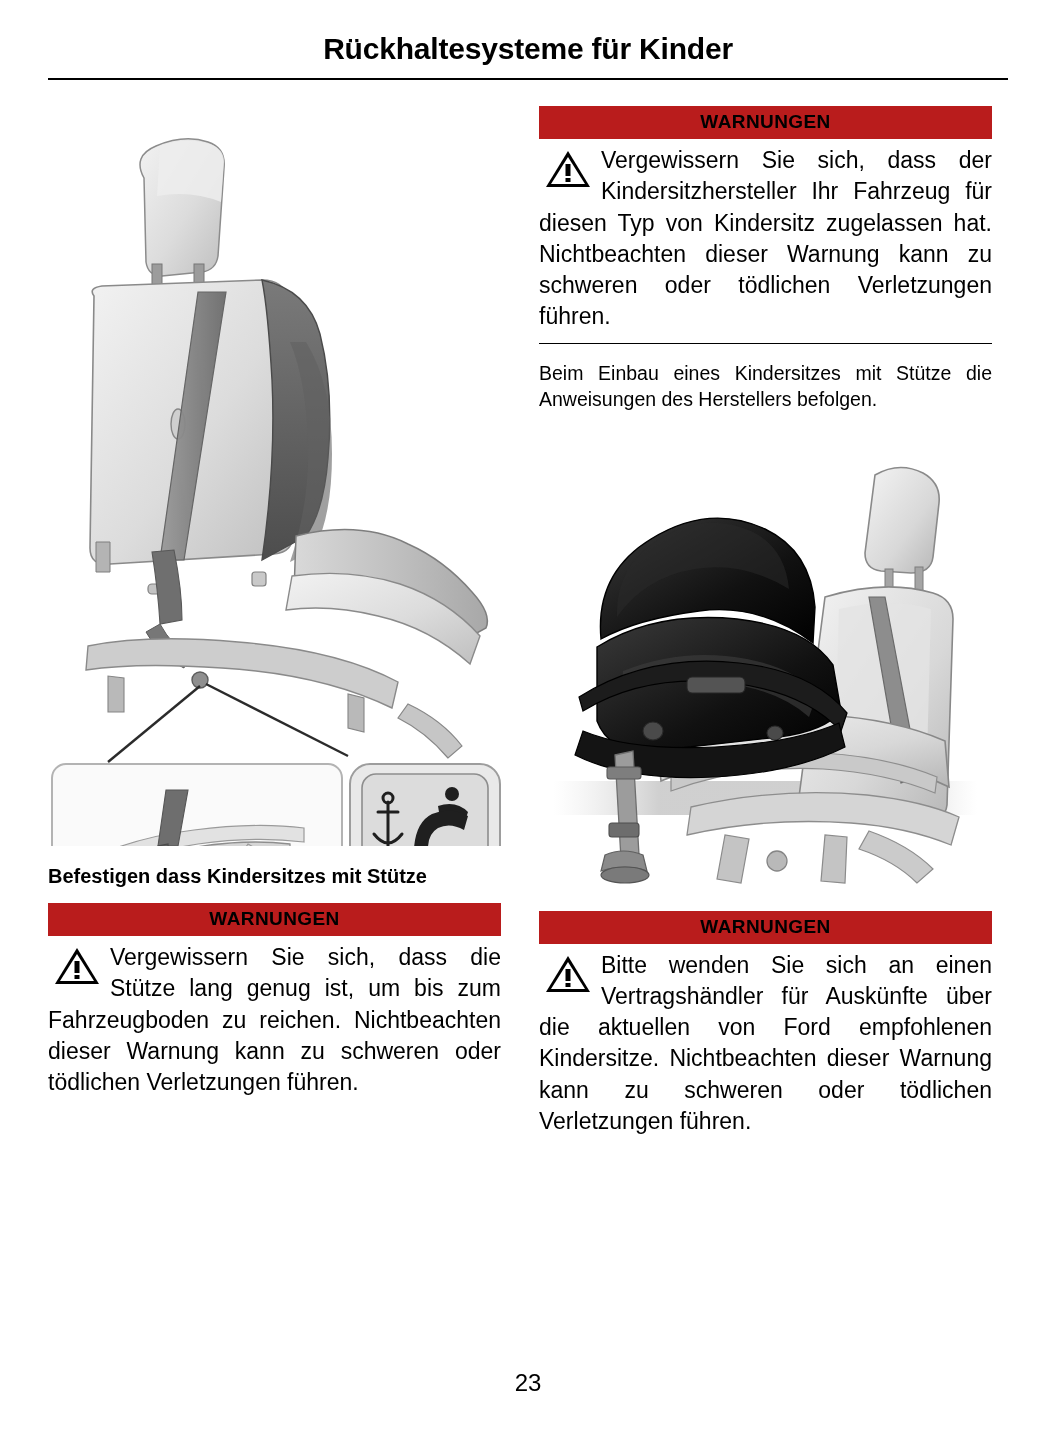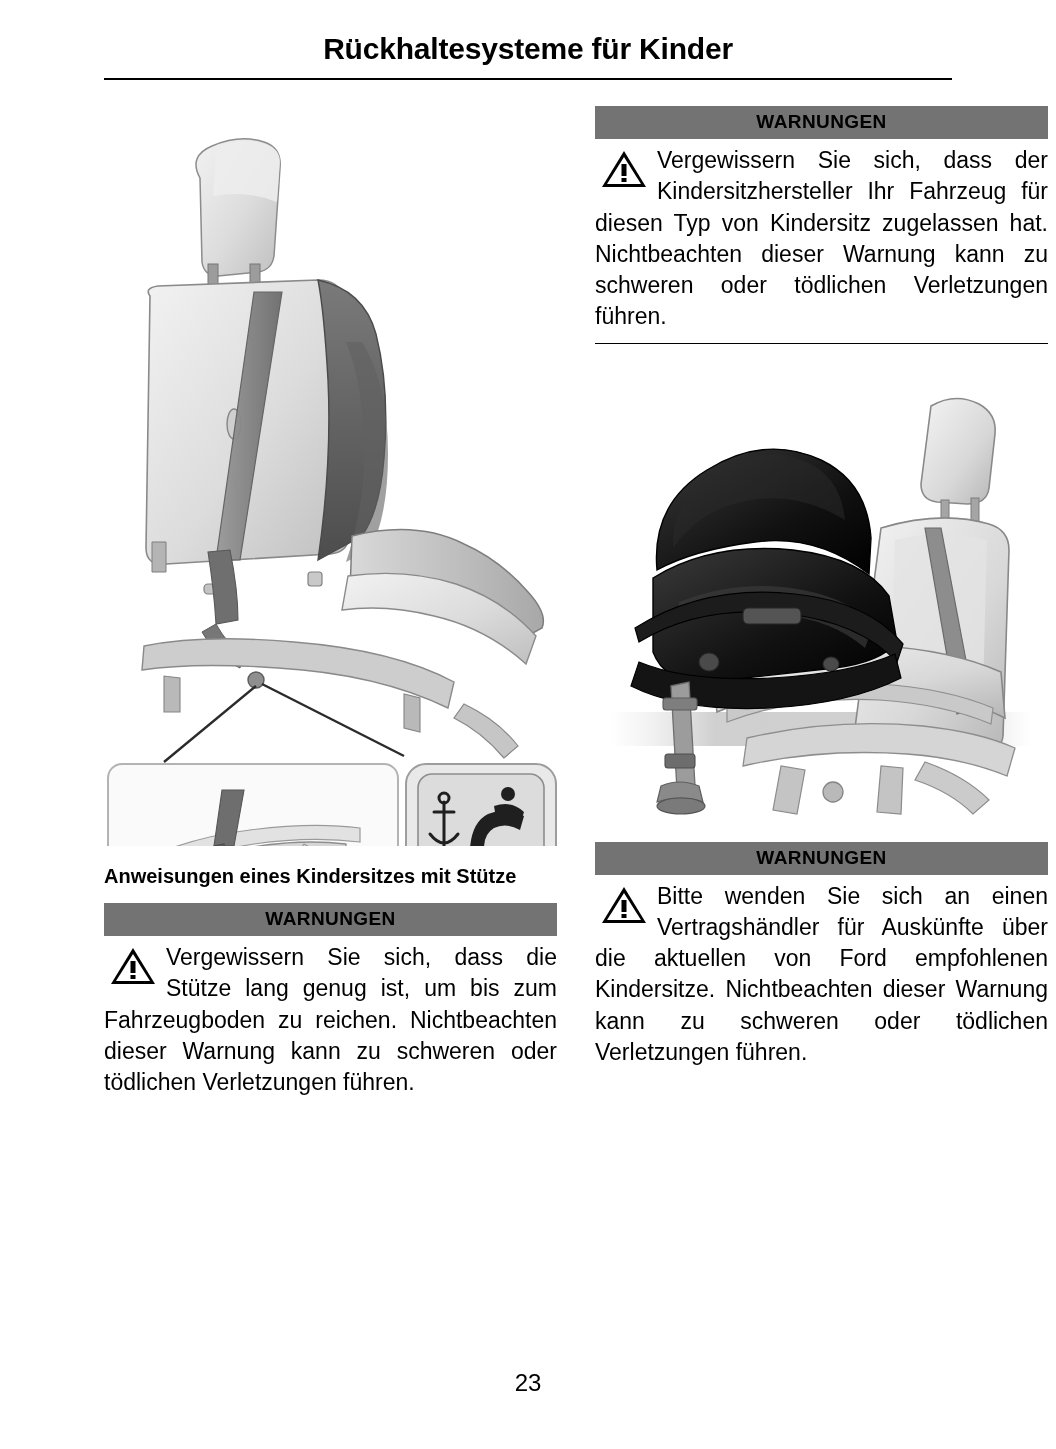--- a/index.html
+++ b/index.html
@@ -13,21 +13,21 @@
     font-family: "Liberation Sans", sans-serif;
     color: #000000;
     position: relative;
     overflow: hidden;
   }
   .page {
     position: relative;
     width: 1056px;
     height: 1449px;
     box-sizing: border-box;
-    padding: 0 104px;
+    padding: 0 48px;
   }
   
   .page-header {
     padding-top: 32px;
     text-align: center;
   }
   .page-header h1 {
     margin: 0;
     font-size: 30px;
     font-weight: bold;
@@ -42,21 +42,21 @@
     display: flex;
     gap: 38px;
     margin-top: 26px;
   }
   .col {
     width: 453px;
     position: relative;
   }
   
   .warn-title {
-    background: #737373;
+    background: #b91c1c;
     text-align: center;
     font-weight: bold;
     font-size: 19px;
     letter-spacing: 0.4px;
     padding: 5px 0 6px 0;
     margin-bottom: 6px;
   }
   .warn-body {
     font-size: 23px;
     line-height: 1.36;
@@ -212,21 +212,21 @@
           <g fill="#1f1f1f">
             <circle cx="404" cy="688" r="7"></circle>
             <path d="M390 700 q18 -6 30 6 l-4 12 q-12 -10 -24 -6z"></path>
             <path d="M366 742 q2 -26 18 -34 q18 -8 36 2 l-4 14 q-14 -8 -26 -2 q-10 6 -10 20z"></path>
             <path d="M368 744 q24 8 48 2 l2 12 q-26 8 -52 -2z"></path>
           </g>
         </svg>
       </div>
 
 
-      <div class="sub-head">Anweisungen eines Kindersitzes mit Stütze</div>
+      <div class="sub-head">Befestigen dass Kindersitzes mit Stütze</div>
 
       <div class="warn-title">WARNUNGEN</div>
       <div class="warn-body">
         <span class="warn-icon">
           <svg width="46" height="40" viewBox="0 0 46 40" xmlns="http://www.w3.org/2000/svg">
             <polygon points="23,2 45,38 1,38" fill="#000000"></polygon>
             <polygon points="23,8 40,35 6,35" fill="#ffffff"></polygon>
             <rect x="20.5" y="15" width="5" height="12" fill="#000000"></rect>
             <rect x="20.5" y="29" width="5" height="4" fill="#000000"></rect>
           </svg>
@@ -244,20 +244,21 @@
             <polygon points="23,2 45,38 1,38" fill="#000000"></polygon>
             <polygon points="23,8 40,35 6,35" fill="#ffffff"></polygon>
             <rect x="20.5" y="15" width="5" height="12" fill="#000000"></rect>
             <rect x="20.5" y="29" width="5" height="4" fill="#000000"></rect>
           </svg>
         </span>
         <span>Vergewissern Sie sich, dass der Kindersitzhersteller Ihr Fahrzeug für diesen Typ von Kindersitz zugelassen hat. Nichtbeachten dieser Warnung kann zu schweren oder tödlichen Verletzungen führen.</span>
       </div>
       <div class="warn-underline"></div>
 
+      <div class="para">Beim Einbau eines Kindersitzes mit Stütze die Anweisungen des Herstellers befolgen.</div>
 
       <div class="fig2">
         <svg width="453" height="480" viewBox="0 0 453 480" xmlns="http://www.w3.org/2000/svg">
           <defs>
             <linearGradient id="gSeat2" x1="0" y1="0" x2="1" y2="1">
               <stop offset="0%" stop-color="#f4f4f4"></stop>
               <stop offset="60%" stop-color="#d8d8d8"></stop>
               <stop offset="100%" stop-color="#b6b6b6"></stop>
             </linearGradient>
             <linearGradient id="gBlack" x1="0" y1="0" x2="1" y2="1">

